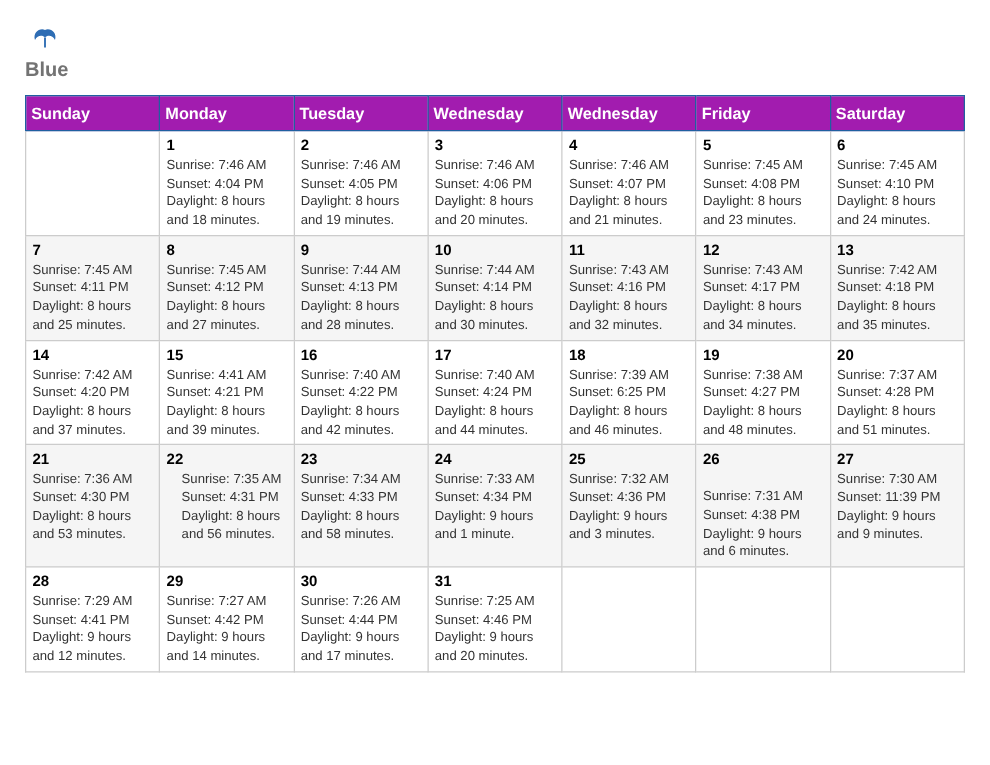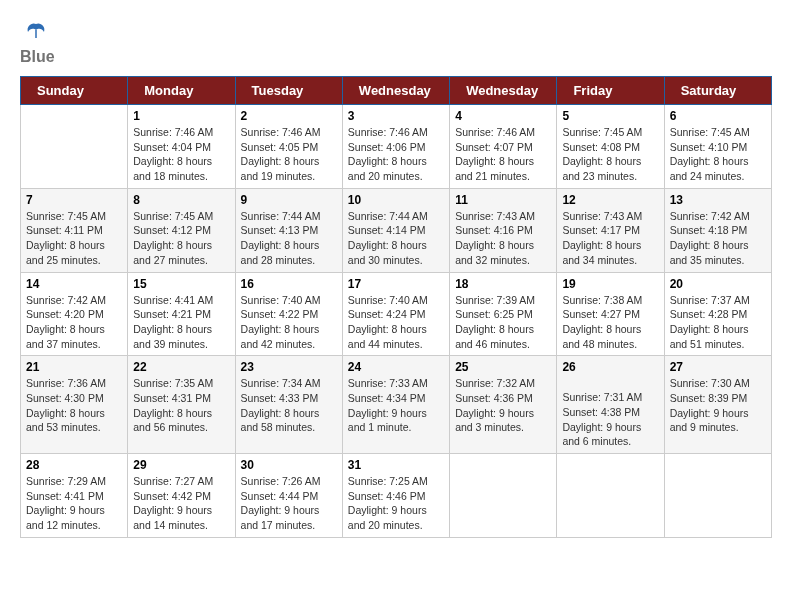--- a/index.html
+++ b/index.html
@@ -37,23 +37,23 @@
     .subtitle {
       font-size: 15px;
       color: #444;
     }
     .calendar {
       width: 100%;
       border-collapse: collapse;
       font-size: 11px;
     }
     .calendar thead tr th {
-      background-color: #7f1d1d;
+      background-color: #a21caf;
       color: #fff;
-      padding: 6px 16px;
+      padding: 6px 4px;
       text-align: left;
       font-size: 13px;
       font-weight: bold;
       border: 1px solid #2060a0;
     }
     .calendar tbody tr td {
       border: 1px solid #ccc;
       vertical-align: top;
       padding: 4px 5px;
       width: 107px;
@@ -263,21 +263,21 @@
       <tr>
         <td>
           <span class="day-number">21</span>
           <div class="day-info" style="white-space: pre-line;">Sunrise: 7:36 AM
 Sunset: 4:30 PM
 Daylight: 8 hours
 and 53 minutes.</div>
         </td>
         <td>
           <span class="day-number">22</span>
-          <div class="day-info" style="white-space: pre-line;">Sunrise: 7:35 AM
+          <div class="day-info" style="white-space: pre-line; margin-left: 12px;">Sunrise: 7:35 AM
 Sunset: 4:31 PM
 Daylight: 8 hours
 and 56 minutes.</div>
         </td>
         <td>
           <span class="day-number">23</span>
           <div class="day-info" style="white-space: pre-line;">Sunrise: 7:34 AM
 Sunset: 4:33 PM
 Daylight: 8 hours
 and 58 minutes.</div>
@@ -299,21 +299,21 @@
         <td>
           <span class="day-number">26</span>
           <div class="day-info" style="white-space: pre-line; margin-top: 16px;">Sunrise: 7:31 AM
 Sunset: 4:38 PM
 Daylight: 9 hours
 and 6 minutes.</div>
         </td>
         <td>
           <span class="day-number">27</span>
           <div class="day-info" style="white-space: pre-line;">Sunrise: 7:30 AM
-Sunset: 8:39 PM
+Sunset: 11:39 PM
 Daylight: 9 hours
 and 9 minutes.</div>
         </td>
       </tr>
       <tr>
         <td>
           <span class="day-number">28</span>
           <div class="day-info" style="white-space: pre-line;">Sunrise: 7:29 AM
 Sunset: 4:41 PM
 Daylight: 9 hours

